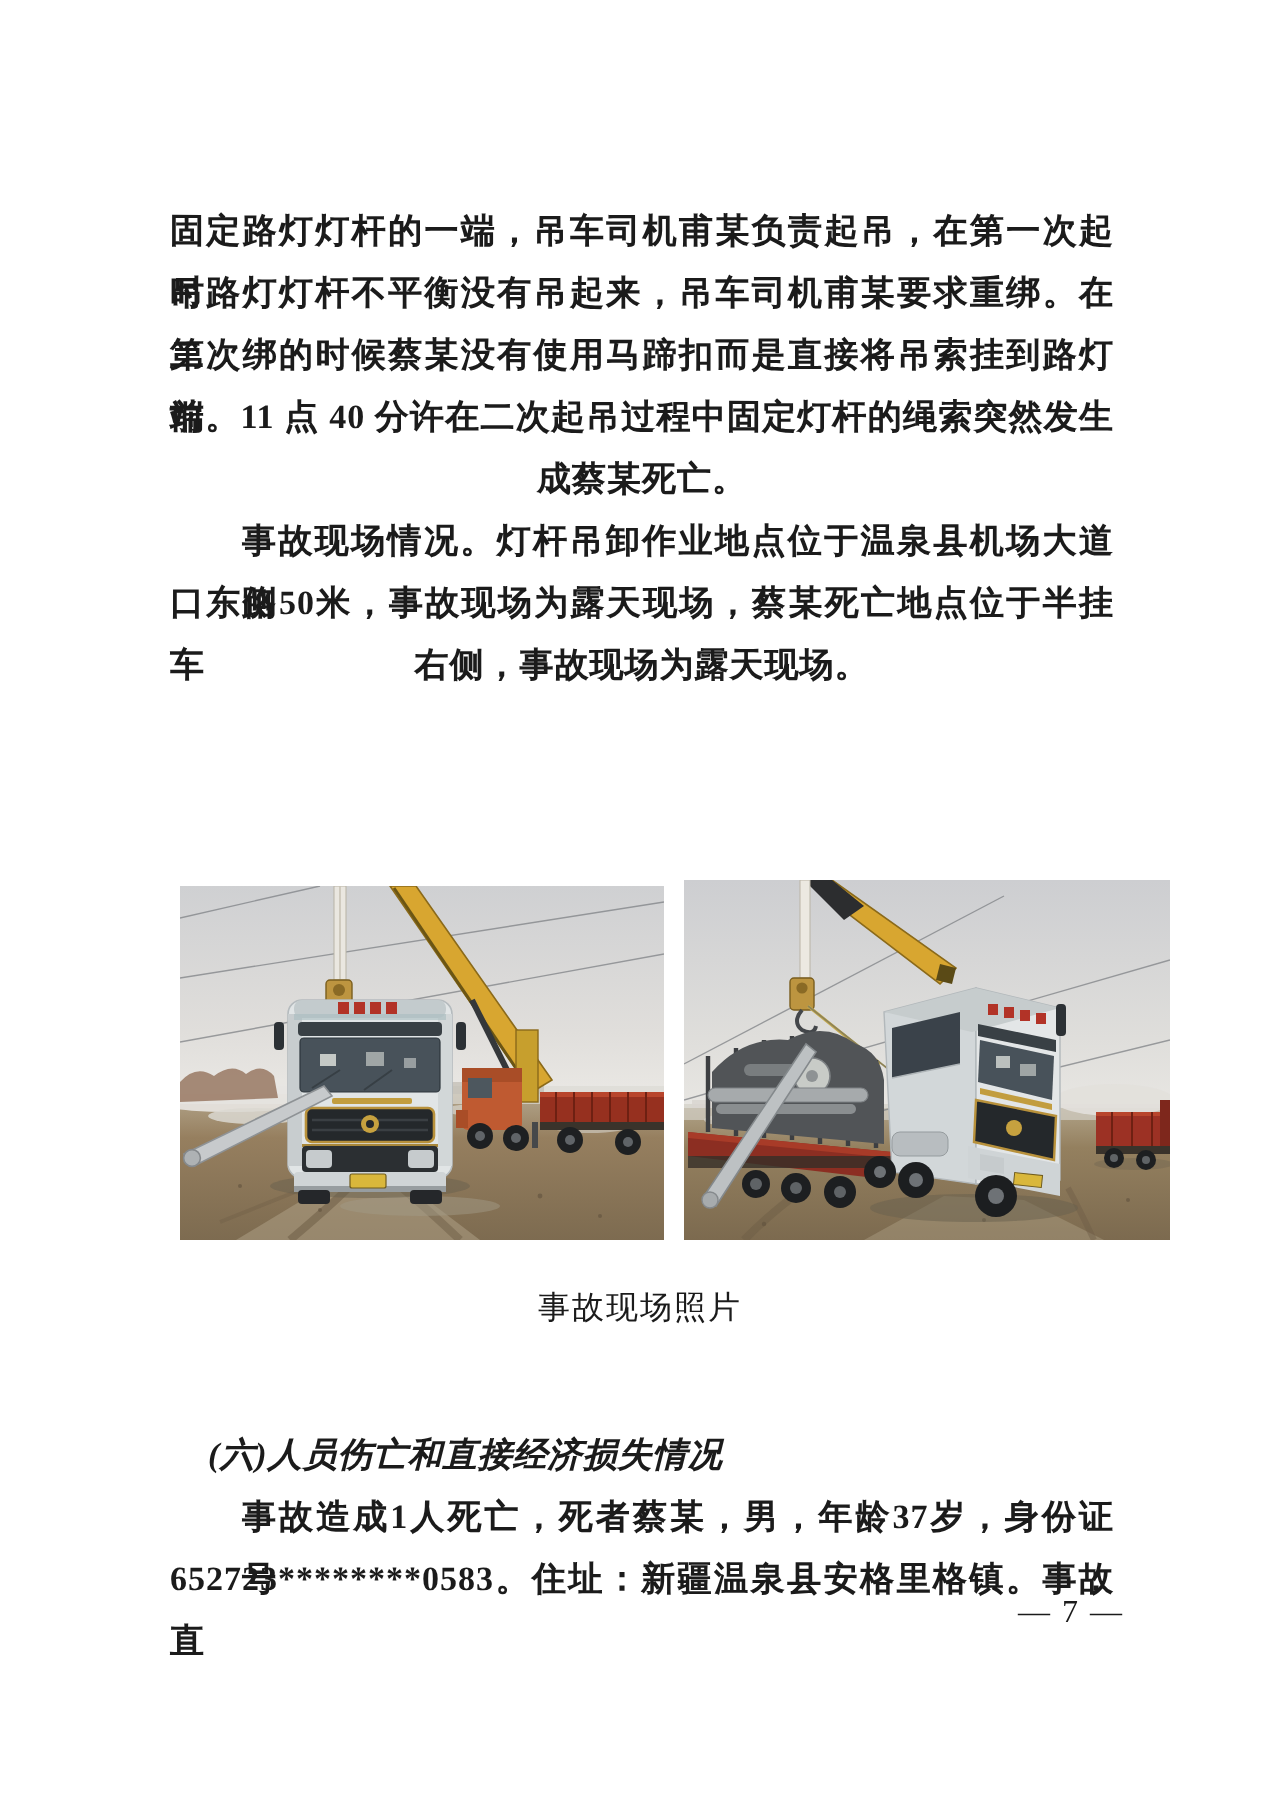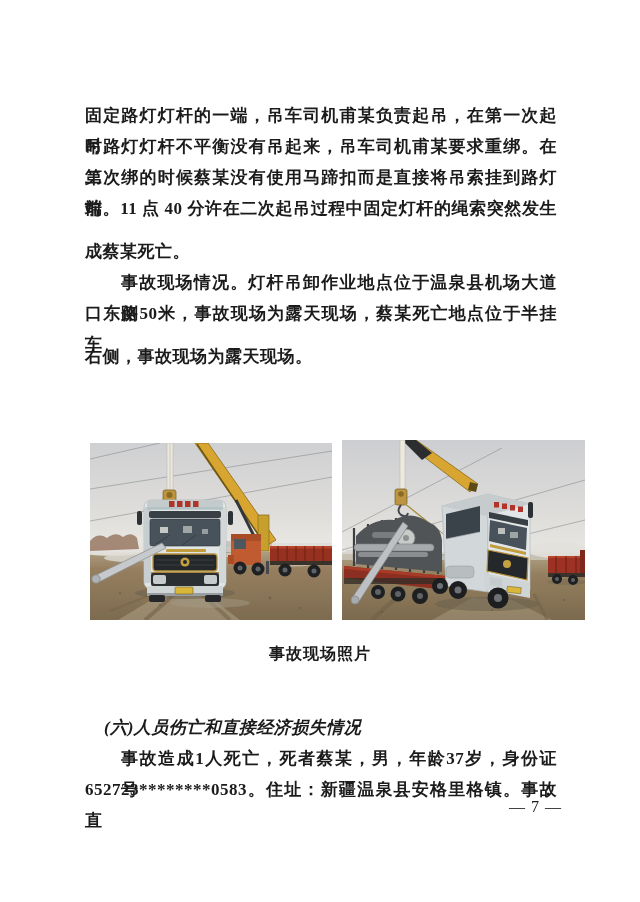--- a/index.html
+++ b/index.html
@@ -14,33 +14,33 @@
   .textblock { position:absolute; left:85px; width:472px; }
   .tline {
     font-size:17px;
     line-height:31px;
     height:31px;
     letter-spacing:0.5px;
     white-space:normal;
     font-weight:bold;
   }
   .j { text-align:justify; text-align-last:justify; }
-  .last { text-align:left;margin-top:12px; }
+  .last { text-align:center; }
   .ind { padding-left:36px; }
   .heading {
     font-weight:bold;
     font-style:italic;
     padding-left:19px;
     text-align:left;
   }
   .h5gap { margin-top:4px; }
   .photo { position:absolute; display:block; }
   .caption {
     position:absolute; top:644px; left:0; width:640px;
-    text-align:center; font-size:16px; font-weight:bold;
+    text-align:center; font-size:16px; font-weight:normal;
     letter-spacing:1px;
   }
   .pageno {
     position:absolute; top:798px; right:78px;
     font-size:16px; letter-spacing:1px;
   }
 </style>
 </head>
 <body>
 

